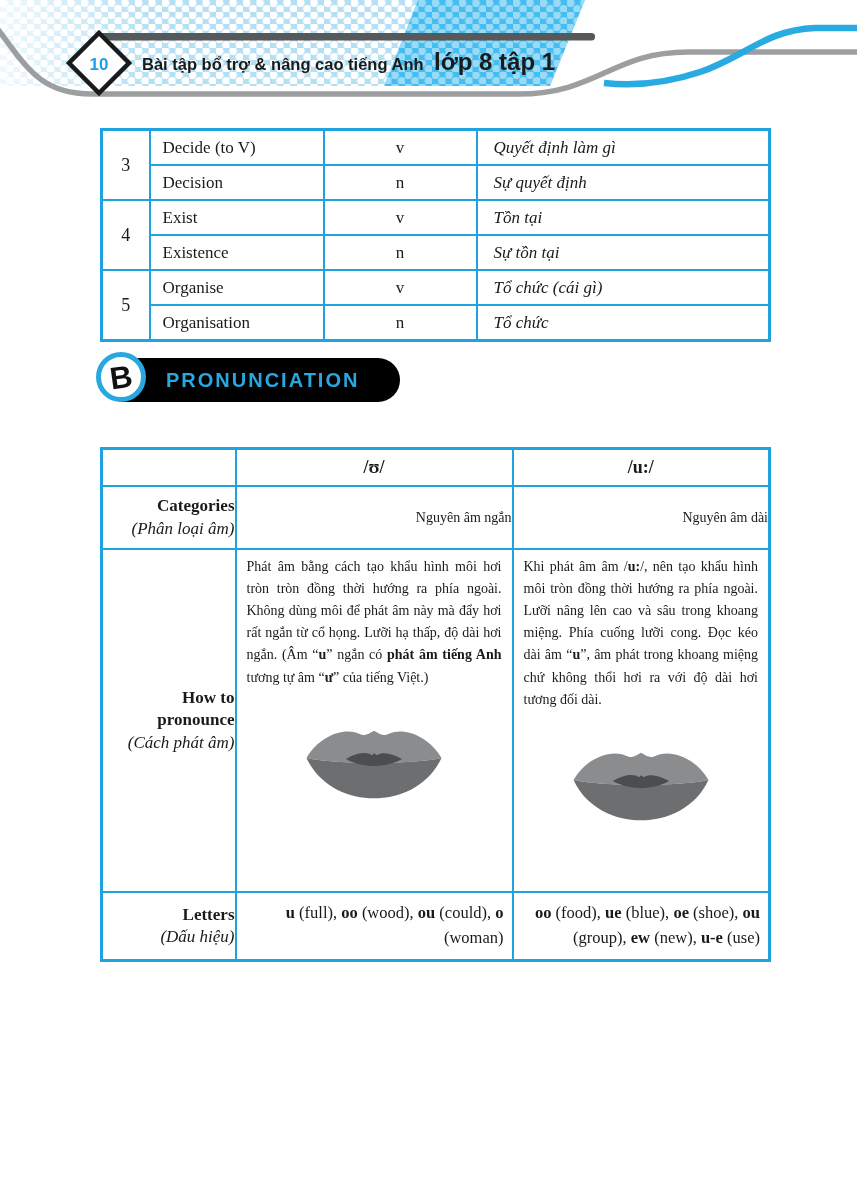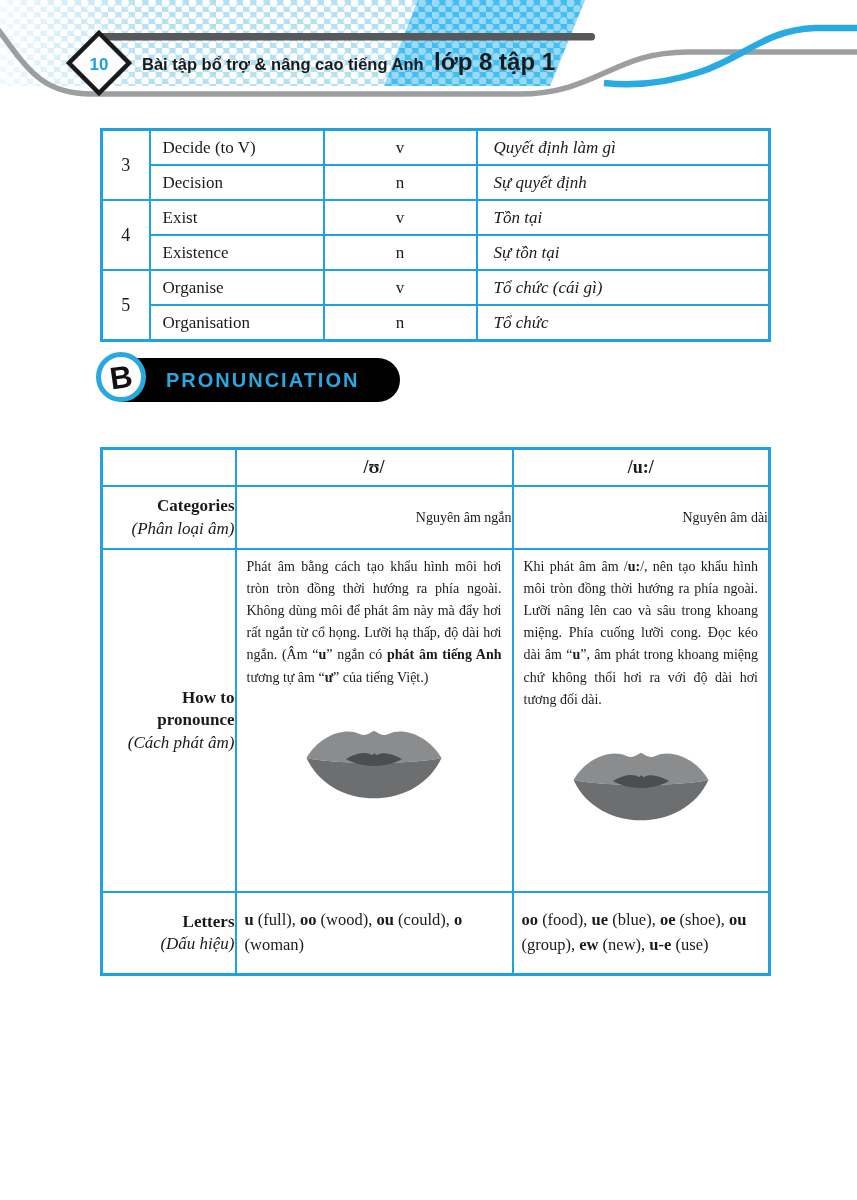--- a/index.html
+++ b/index.html
@@ -55,21 +55,21 @@
   .rowlabel .sub{font-style:italic;font-weight:normal;}
   .centertxt{text-align:right;font-size:14px;}
   .howcell{
     vertical-align:top !important;
     padding:6px 10px 8px 10px !important;
     font-size:14px;line-height:1.58;text-align:justify;
     height:343px;box-sizing:border-box;
   }
   .howcell .htext{display:block;}
   .howcell .lips{display:block;margin:22px auto 0 auto;}
-  .letcell{text-align:left;font-size:16.5px;line-height:1.5;padding:15px 8px !important;margin-left:48px;}
+  .letcell{text-align:right;font-size:16.5px;line-height:1.5;padding:8px 8px !important;margin-left:48px;}
 </style>
 </head>
 <body>
 
 <div class="hdr">
 <svg width="857" height="150" viewBox="0 0 857 150">
   <defs>
     <pattern id="dots" width="13.5" height="12" patternUnits="userSpaceOnUse">
       <circle cx="3.4" cy="3" r="4.1" fill="#ffffff"></circle>
       <circle cx="10.2" cy="9" r="4.1" fill="#ffffff"></circle>

